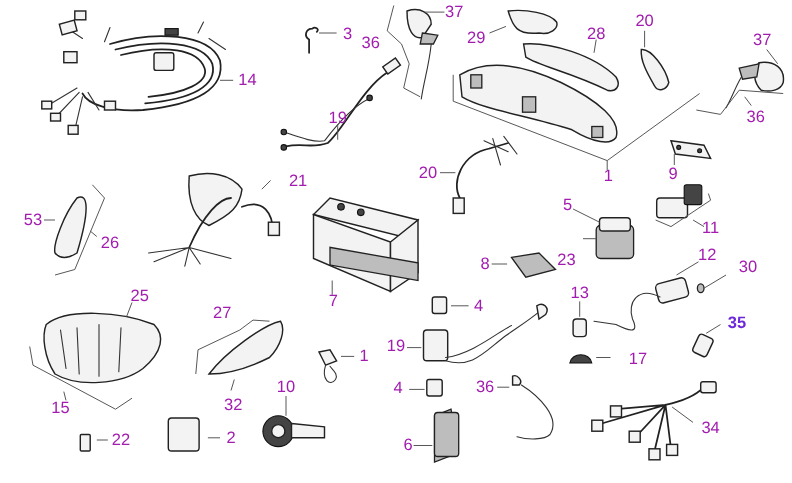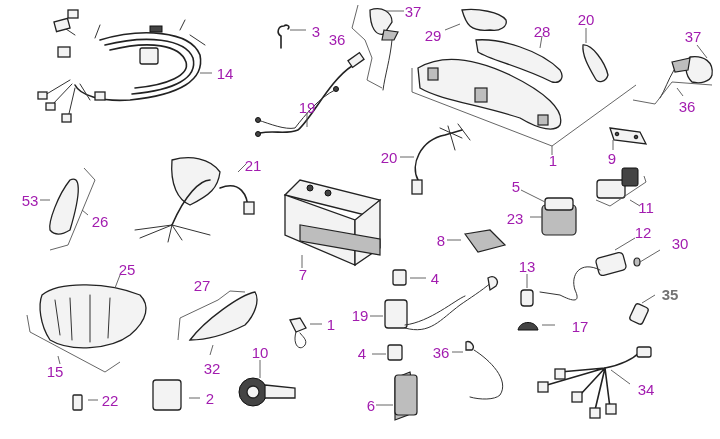--- a/index.html
+++ b/index.html
@@ -1,20 +1,20 @@
 <!DOCTYPE html>
 <html><head>
 <meta charset="utf-8">
 <style>
   html,body{margin:0;padding:0;background:#ffffff;}
   body{width:720px;height:439px;overflow:hidden;position:relative;font-family:"Liberation Sans",sans-serif;}
   #stage{position:absolute;left:0;top:0;width:720px;height:439px;}
   svg{position:absolute;left:0;top:0;}
   .lbl{position:absolute;font-size:15px;color:#a21caf;line-height:1;white-space:nowrap;transform:translate(-50%,-50%);}
-  .lbl.bold{font-weight:bold;color:#737373;}
+  .lbl.bold{font-weight:bold;color:#6d28d9;}
   .p{fill:#f3f3f3;stroke:#222;stroke-width:1.3;}
   .pd{fill:#bdbdbd;stroke:#222;stroke-width:1.2;}
   .pk{fill:#444;stroke:#111;stroke-width:1;}
   .w{fill:none;stroke:#222;stroke-width:1.6;stroke-linecap:round;stroke-linejoin:round;}
   .wt{fill:none;stroke:#333;stroke-width:1;stroke-linecap:round;}
   .ld{fill:none;stroke:#555;stroke-width:0.9;}
   .br{fill:none;stroke:#555;stroke-width:0.9;}
 </style>
 </head>
 <body>
@@ -250,26 +250,26 @@
 <span class="lbl" style="left:307px;top:107px">19</span>
 <span class="lbl" style="left:433px;top:35px">29</span>
 <span class="lbl" style="left:542px;top:31px">28</span>
 <span class="lbl" style="left:586px;top:19px">20</span>
 <span class="lbl" style="left:693px;top:36px">37</span>
 <span class="lbl" style="left:687px;top:106px">36</span>
 <span class="lbl" style="left:553px;top:160px">1</span>
 <span class="lbl" style="left:612px;top:158px">9</span>
 <span class="lbl" style="left:646px;top:207px">11</span>
 <span class="lbl" style="left:389px;top:157px">20</span>
-<span class="lbl" style="left:253px;top:165px">21</span>
+<span class="lbl" style="left:271px;top:165px">21</span>
 <span class="lbl" style="left:30px;top:200px">53</span>
 <span class="lbl" style="left:100px;top:221px">26</span>
 <span class="lbl" style="left:303px;top:274px">7</span>
 <span class="lbl" style="left:516px;top:186px">5</span>
-<span class="lbl" style="left:515px;top:218px">23</span>
+<span class="lbl" style="left:515px;top:236px">23</span>
 <span class="lbl" style="left:441px;top:240px">8</span>
 <span class="lbl" style="left:435px;top:278px">4</span>
 <span class="lbl" style="left:643px;top:232px">12</span>
 <span class="lbl" style="left:680px;top:243px">30</span>
 <span class="lbl" style="left:527px;top:266px">13</span>
 <span class="lbl" style="left:580px;top:326px">17</span>
 <span class="lbl bold" style="left:670px;top:294px">35</span>
 <span class="lbl" style="left:360px;top:315px">19</span>
 <span class="lbl" style="left:362px;top:353px">4</span>
 <span class="lbl" style="left:441px;top:352px">36</span>

